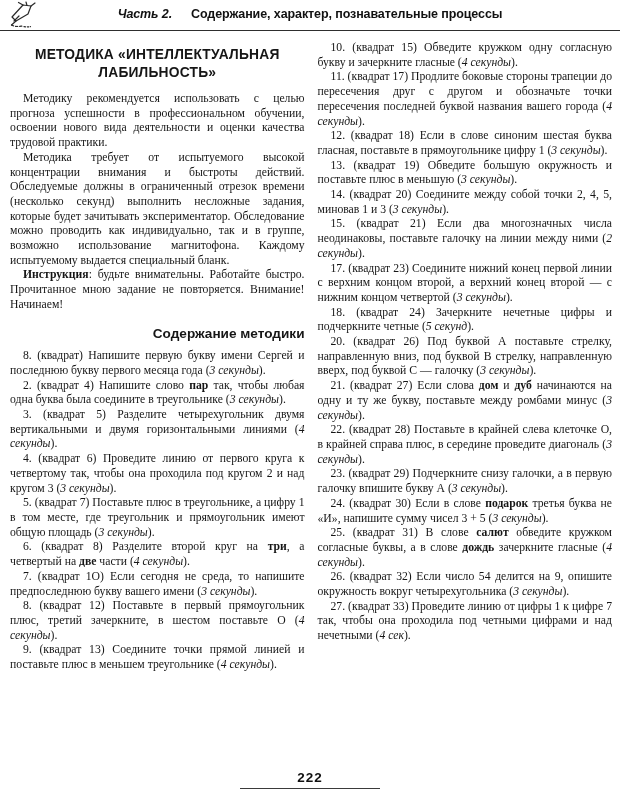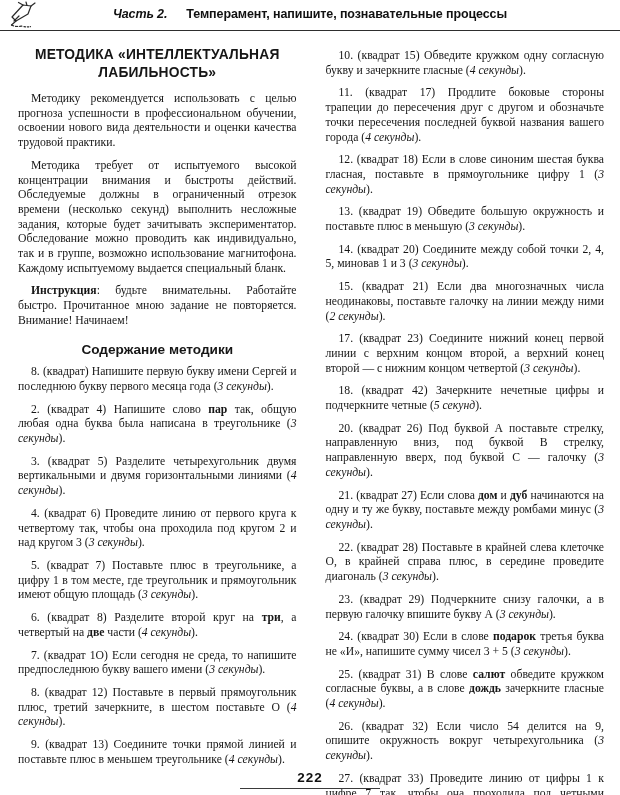--- a/index.html
+++ b/index.html
@@ -40,23 +40,23 @@
   }
   .article-title {
     font-family: "Liberation Sans", sans-serif;
     font-weight: bold; font-size: 13.8px; line-height: 17.5px;
     text-align: center; letter-spacing: 0.2px;
     margin: 5px 4px 11px;
   }
   .section-heading {
     font-family: "Liberation Sans", sans-serif;
     font-weight: bold; font-size: 13.6px;
-    margin: 14px 0 8px; text-align: center;
+    margin: 14px 0 8px; text-align: right;
   }
-  .para, .item { margin: 8px; text-indent: 13px; }
+  .para, .item { margin: 0; text-indent: 13px; }
   .b { font-weight: bold; }
   .i { font-style: italic; }
 
   
   .page-footer {
     position: absolute; bottom: 6px; left: 0; right: 0;
     text-align: center;
   }
   .page-number {
     font-family: "Liberation Sans", sans-serif;
@@ -79,57 +79,57 @@
         <path d="M9 16 L20 4 L28 5 L25 13 L13 20 Z"></path>
         <path d="M20 4 L15.5 1.5 M24 4.5 L23 1 M28 5 L32 2"></path>
         <path d="M13 20 L8.5 24"></path>
         <path d="M16 15 L11 20"></path>
         <path d="M8.5 24 c 4 2.2 7.5 1.4 11 1" stroke-dasharray="2.2 2"></path>
         <path d="M21 25.6 c 2.5 .4 4.5 .3 6.5 0" stroke-dasharray="1.4 1.8"></path>
       </g>
     </svg>
   </span>
   <div class="header-title">
-    <span class="part">Часть 2.</span><span>Темперамент, напишите, познавательные процессы</span>
+    <span class="part">Часть 2.</span><span>Содержание, характер, познавательные процессы</span>
   </div>
 </div>
 
 <div class="columns">
 
   <div class="col">
     <div class="article-title">МЕТОДИКА «ИНТЕЛЛЕКТУАЛЬНАЯ ЛАБИЛЬНОСТЬ»</div>
     <div>
         <p class="para"><span>Методику рекомендуется использовать с целью прогноза успешности в профессиональном обучении, освоении нового вида деятельности и оценки качества трудовой практики.</span></p>
         <p class="para"><span>Методика требует от испытуемого высокой концентрации внимания и быстроты действий. Обследуемые должны в ограниченный отрезок времени (несколько секунд) выполнить несложные задания, которые будет зачитывать экспериментатор. Обследование можно проводить как индивидуально, так и в группе, возможно использование магнитофона. Каждому испытуемому выдается специальный бланк.</span></p>
         <p class="para"><span class="b">Инструкция</span><span>: будьте внимательны. Работайте быстро. Прочитанное мною задание не повторяется. Внимание! Начинаем!</span></p>
       </div>
     <div class="section-heading">Содержание методики</div>
     <div>
         <p class="item"><span>8. (квадрат) Напишите первую букву имени Сергей и последнюю букву первого месяца года (</span><span class="i">3 секунды</span><span>).</span></p>
-        <p class="item"><span>2. (квадрат 4) Напишите слово </span><span class="b">пар</span><span> так, общую любая одна буква была написана в треугольнике (</span><span class="i">3 секунды</span><span>).</span></p>
+        <p class="item"><span>2. (квадрат 4) Напишите слово </span><span class="b">пар</span><span> так, чтобы любая одна буква была соедините в треугольнике (</span><span class="i">3 секунды</span><span>).</span></p>
         <p class="item"><span>3. (квадрат 5) Разделите четырехугольник двумя вертикальными и двумя горизонтальными линиями (</span><span class="i">4 секунды</span><span>).</span></p>
         <p class="item"><span>4. (квадрат 6) Проведите линию от первого круга к четвертому так, чтобы она проходила под кругом 2 и над кругом 3 (</span><span class="i">3 секунды</span><span>).</span></p>
         <p class="item"><span>5. (квадрат 7) Поставьте плюс в треугольнике, а цифру 1 в том месте, где треугольник и прямоугольник имеют общую площадь (</span><span class="i">3 секунды</span><span>).</span></p>
         <p class="item"><span>6. (квадрат 8) Разделите второй круг на </span><span class="b">три</span><span>, а четвертый на </span><span class="b">две</span><span> части (</span><span class="i">4 секунды</span><span>).</span></p>
         <p class="item"><span>7. (квадрат 1О) Если сегодня не среда, то напишите предпоследнюю букву вашего имени (</span><span class="i">3 секунды</span><span>).</span></p>
         <p class="item"><span>8. (квадрат 12) Поставьте в первый прямоугольник плюс, третий зачеркните, в шестом поставьте О (</span><span class="i">4 секунды</span><span>).</span></p>
         <p class="item"><span>9. (квадрат 13) Соедините точки прямой линией и поставьте плюс в меньшем треугольнике (</span><span class="i">4 секунды</span><span>).</span></p>
       </div>
   </div>
 
   <div class="col">
     <div>
         <p class="item"><span>10. (квадрат 15) Обведите кружком одну согласную букву и зачеркните гласные (</span><span class="i">4 секунды</span><span>).</span></p>
         <p class="item"><span>11. (квадрат 17) Продлите боковые стороны трапеции до пересечения друг с другом и обозначьте точки пересечения последней буквой названия вашего города (</span><span class="i">4 секунды</span><span>).</span></p>
         <p class="item"><span>12. (квадрат 18) Если в слове синоним шестая буква гласная, поставьте в прямоугольнике цифру 1 (</span><span class="i">3 секунды</span><span>).</span></p>
         <p class="item"><span>13. (квадрат 19) Обведите большую окружность и поставьте плюс в меньшую (</span><span class="i">3 секунды</span><span>).</span></p>
         <p class="item"><span>14. (квадрат 20) Соедините между собой точки 2, 4, 5, миновав 1 и 3 (</span><span class="i">3 секунды</span><span>).</span></p>
         <p class="item"><span>15. (квадрат 21) Если два многозначных числа неодинаковы, поставьте галочку на линии между ними (</span><span class="i">2 секунды</span><span>).</span></p>
         <p class="item"><span>17. (квадрат 23) Соедините нижний конец первой линии с верхним концом второй, а верхний конец второй — с нижним концом четвертой (</span><span class="i">3 секунды</span><span>).</span></p>
-        <p class="item"><span>18. (квадрат 42) Зачеркните нечетные цифры и подчеркните четные (</span><span class="i">5 секунд</span><span>).</span></p>
+        <p class="item"><span>18. (квадрат 24) Зачеркните нечетные цифры и подчеркните четные (</span><span class="i">5 секунд</span><span>).</span></p>
         <p class="item"><span>20. (квадрат 26) Под буквой А поставьте стрелку, направленную вниз, под буквой В стрелку, направленную вверх, под буквой С — галочку (</span><span class="i">3 секунды</span><span>).</span></p>
         <p class="item"><span>21. (квадрат 27) Если слова </span><span class="b">дом</span><span> и </span><span class="b">дуб</span><span> начинаются на одну и ту же букву, поставьте между ромбами минус (</span><span class="i">3 секунды</span><span>).</span></p>
         <p class="item"><span>22. (квадрат 28) Поставьте в крайней слева клеточке О, в крайней справа плюс, в середине проведите диагональ (</span><span class="i">3 секунды</span><span>).</span></p>
         <p class="item"><span>23. (квадрат 29) Подчеркните снизу галочки, а в первую галочку впишите букву А (</span><span class="i">3 секунды</span><span>).</span></p>
         <p class="item"><span>24. (квадрат 30) Если в слове </span><span class="b">подарок</span><span> третья буква не «И», напишите сумму чисел 3 + 5 (</span><span class="i">3 секунды</span><span>).</span></p>
         <p class="item"><span>25. (квадрат 31) В слове </span><span class="b">салют</span><span> обведите кружком согласные буквы, а в слове </span><span class="b">дождь</span><span> зачеркните гласные (</span><span class="i">4 секунды</span><span>).</span></p>
         <p class="item"><span>26. (квадрат 32) Если число 54 делится на 9, опишите окружность вокруг четырехугольника (</span><span class="i">3 секунды</span><span>).</span></p>
         <p class="item"><span>27. (квадрат 33) Проведите линию от цифры 1 к цифре 7 так, чтобы она проходила под четными цифрами и над нечетными (</span><span class="i">4 сек</span><span>).</span></p>
       </div>
   </div>

